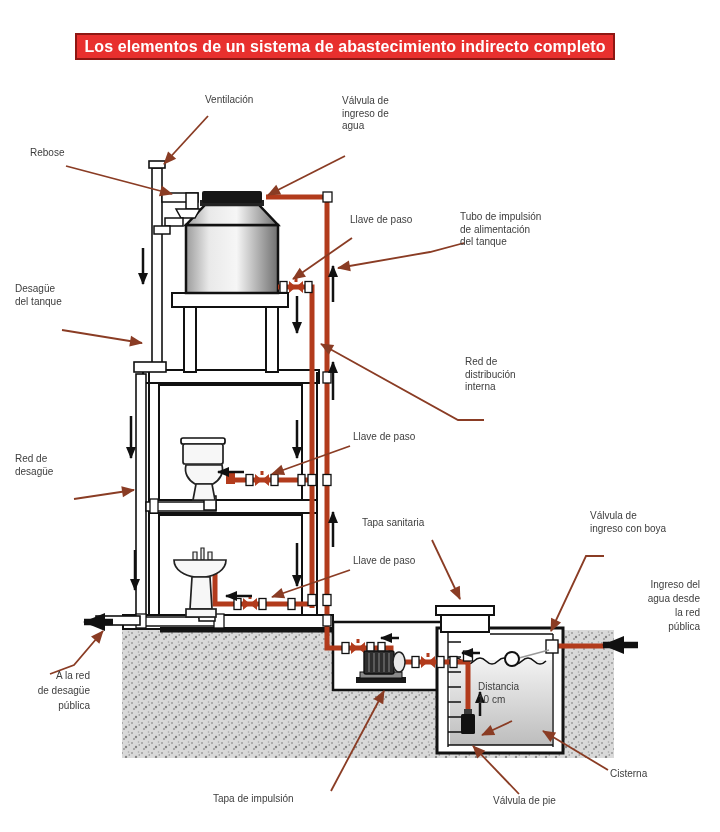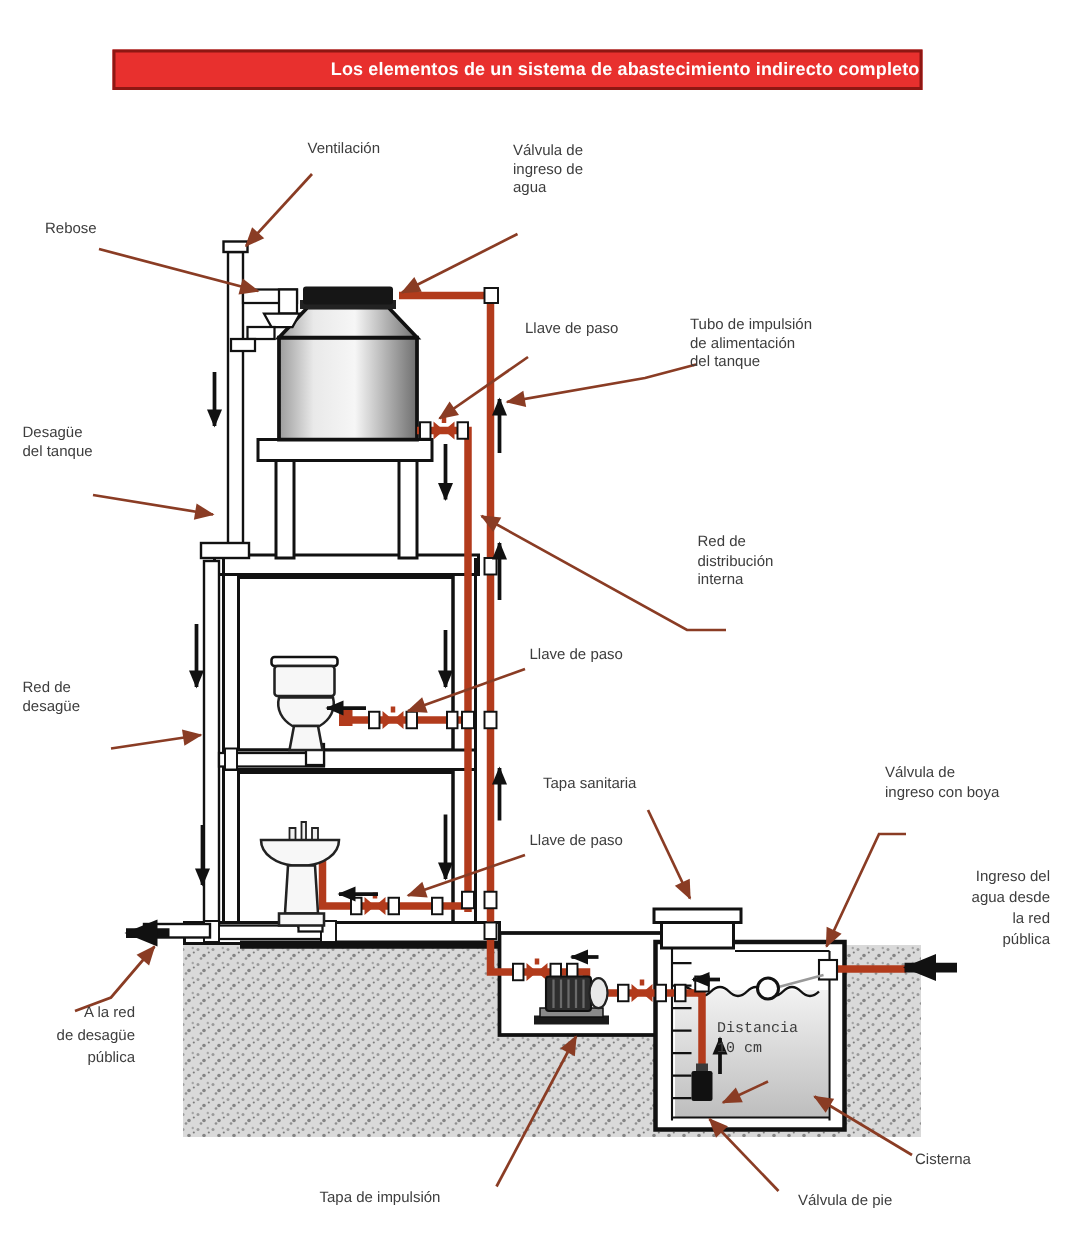--- a/index.html
+++ b/index.html
@@ -13,21 +13,21 @@
   html,body{margin:0;padding:0;}
   body{
     width:720px;height:832px;position:relative;background:#ffffff;overflow:hidden;
     font-family:"Liberation Sans", sans-serif;
   }
   .stage{position:absolute;inset:0;}
   svg{position:absolute;left:0;top:0;}
   .title{
     position:absolute;left:75px;top:33px;width:536px;height:23px;
     background:var(--title-background);border:2px solid var(--title-border);
-    color:#fff;font-size:12px;line-height:23px;font-weight:bold;text-align:right;
+    color:#fff;font-size:16px;line-height:23px;font-weight:bold;text-align:center;
     letter-spacing:.1px;
   }
   .lbl{
     position:absolute;color:var(--label-text);
     font-size:10px;line-height:1.26;white-space:pre-line;
   }
   .ctr{text-align:left;}
   .rgt{text-align:right;}
   
   .pipe{stroke:var(--pipe-water);stroke-width:5;fill:none;}
@@ -275,19 +275,19 @@
 <div class="lbl" style="left:590px;top:510px;">Válvula de
 ingreso con boya</div>
 <div class="lbl" style="left:353px;top:555px;">Llave de paso</div>
 <div class="lbl rgt" style="left:600px;top:578px;width:100px;line-height:1.4;">Ingreso del
 agua desde
 la red
 pública</div>
 <div class="lbl rgt" style="left:5px;top:668px;width:85px;line-height:1.5;">A la red
 de desagüe
 pública</div>
-<div class="lbl ctr" style="left:478px;top:681px;width:76px;font-family:Liberation Mono, monospace;">Distancia
+<div class="lbl ctr" style="left:478px;top:681px;width:76px;">Distancia
 10 cm</div>
 <div class="lbl" style="left:610px;top:768px;">Cisterna</div>
 <div class="lbl" style="left:213px;top:793px;">Tapa de impulsión</div>
-<div class="lbl" style="left:493px;top:795px;margin-left:39px;">Válvula de pie</div>
+<div class="lbl" style="left:493px;top:795px;">Válvula de pie</div>
 
 </div>
 
 </body></html>

